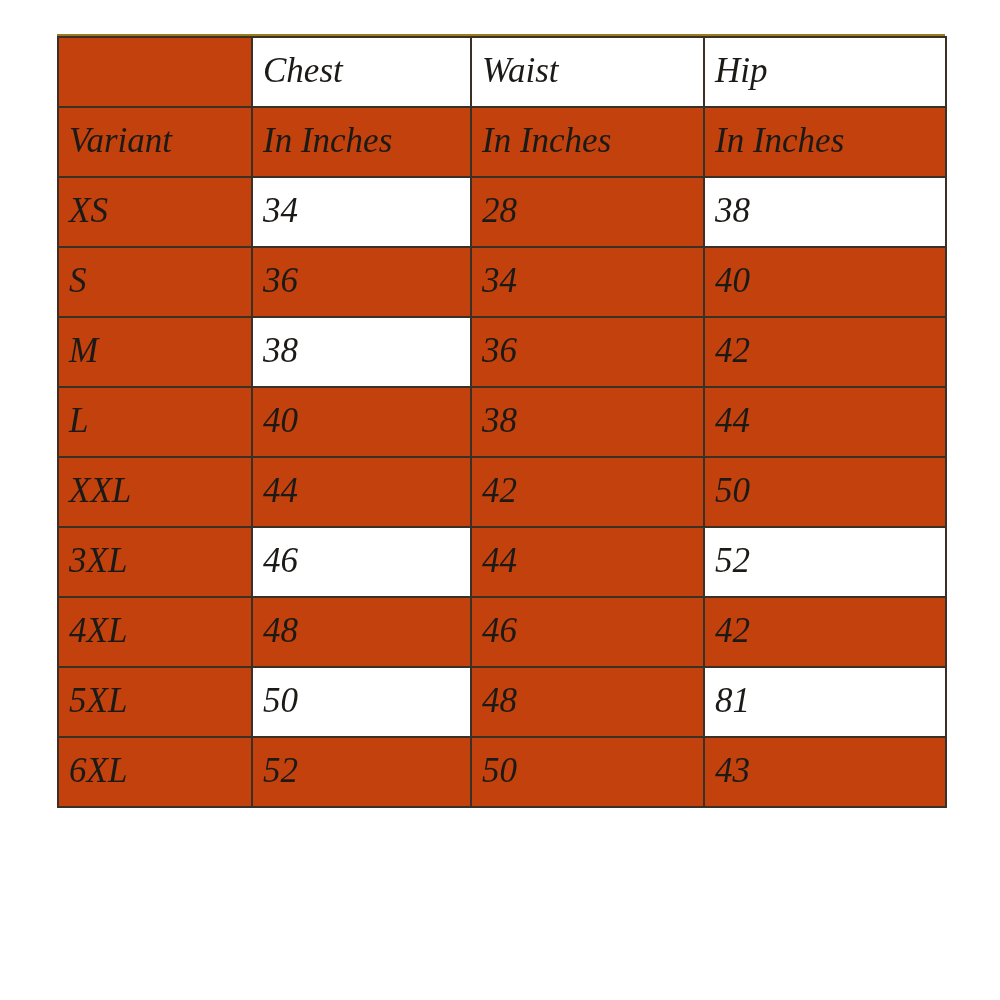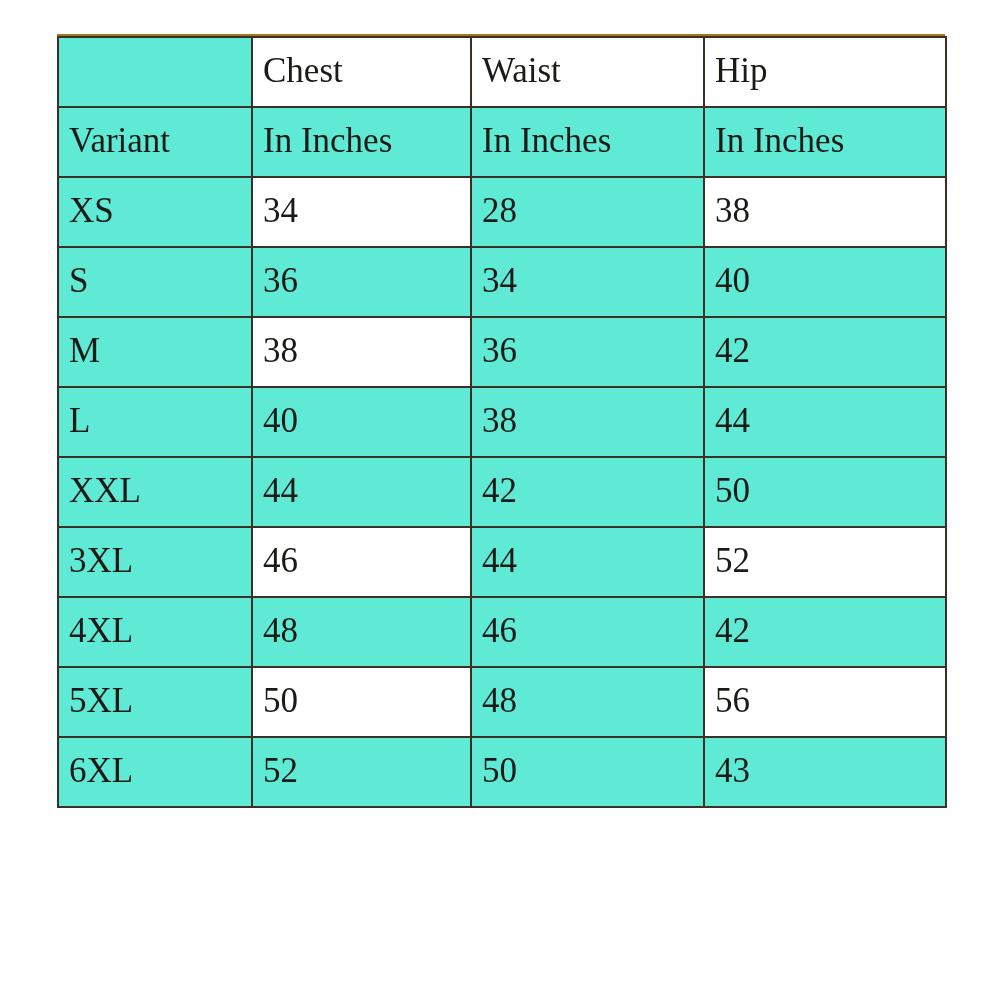--- a/index.html
+++ b/index.html
@@ -37,30 +37,31 @@
     border: 2px solid #3a3026;
     padding: 4px 10px 6px 10px;
     font-size: 35px;
     line-height: 1.05;
     color: #1c1a17;
     vertical-align: middle;
     height: 70px;
     box-sizing: border-box;
     overflow: hidden;
     white-space: nowrap;
+    font-style: italic;
   }
 
   
   col.c0 { width: 194px; }
   col.c1 { width: 219px; }
   col.c2 { width: 233px; }
   col.c3 { width: 242px; }
 
   
-  .peach { background: #5eead4; }
+  .peach { background: #c2410c; }
   .white { background: #ffffff; }
 
   .hdr-top td { height: 84px; }
   .hdr-sub td { height: 86px; }
 
   
   .top-rule {
     position: absolute;
     left: 57px;
     top: 34px;
@@ -137,21 +138,21 @@
         <tr>
           <td class="peach">4XL</td>
           <td class="peach">48</td>
           <td class="peach">46</td>
           <td class="peach">42</td>
         </tr>
         <tr>
           <td class="peach">5XL</td>
           <td class="white">50</td>
           <td class="peach">48</td>
-          <td class="white">56</td>
+          <td class="white">81</td>
         </tr>
         <tr>
           <td class="peach">6XL</td>
           <td class="peach">52</td>
           <td class="peach">50</td>
           <td class="peach">43</td>
         </tr>
       </tbody>
     </table>
   </div>

